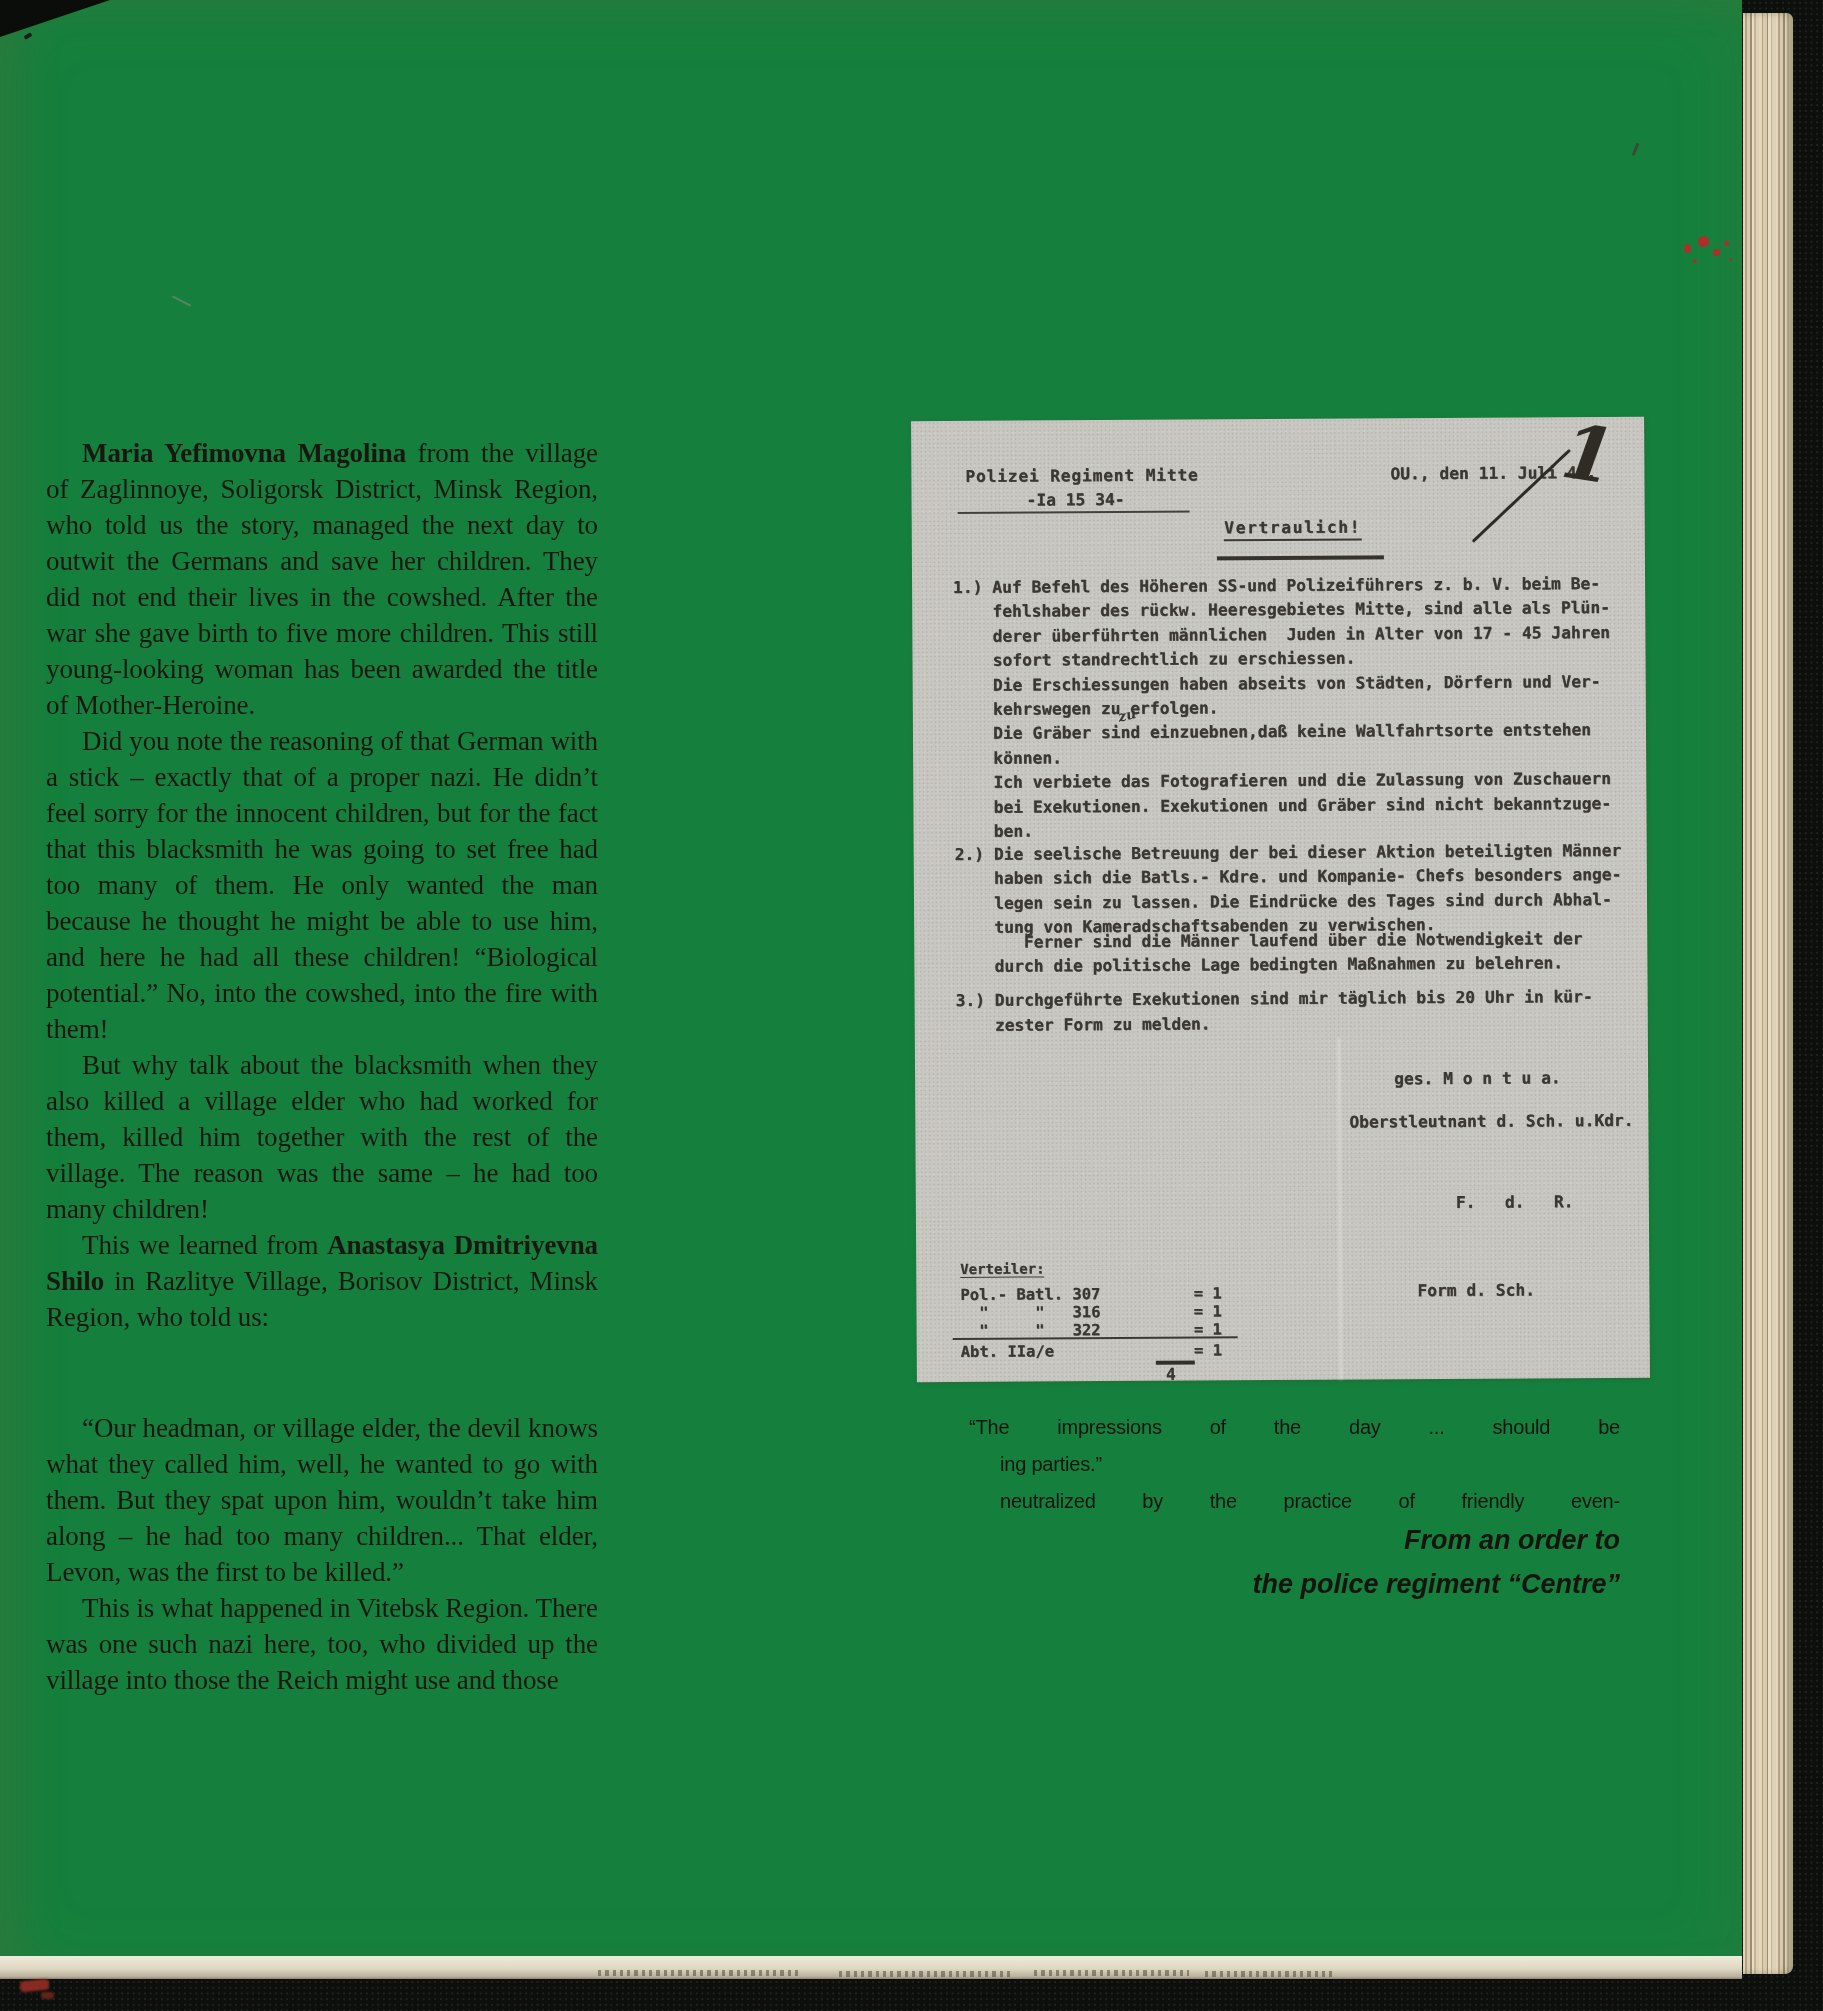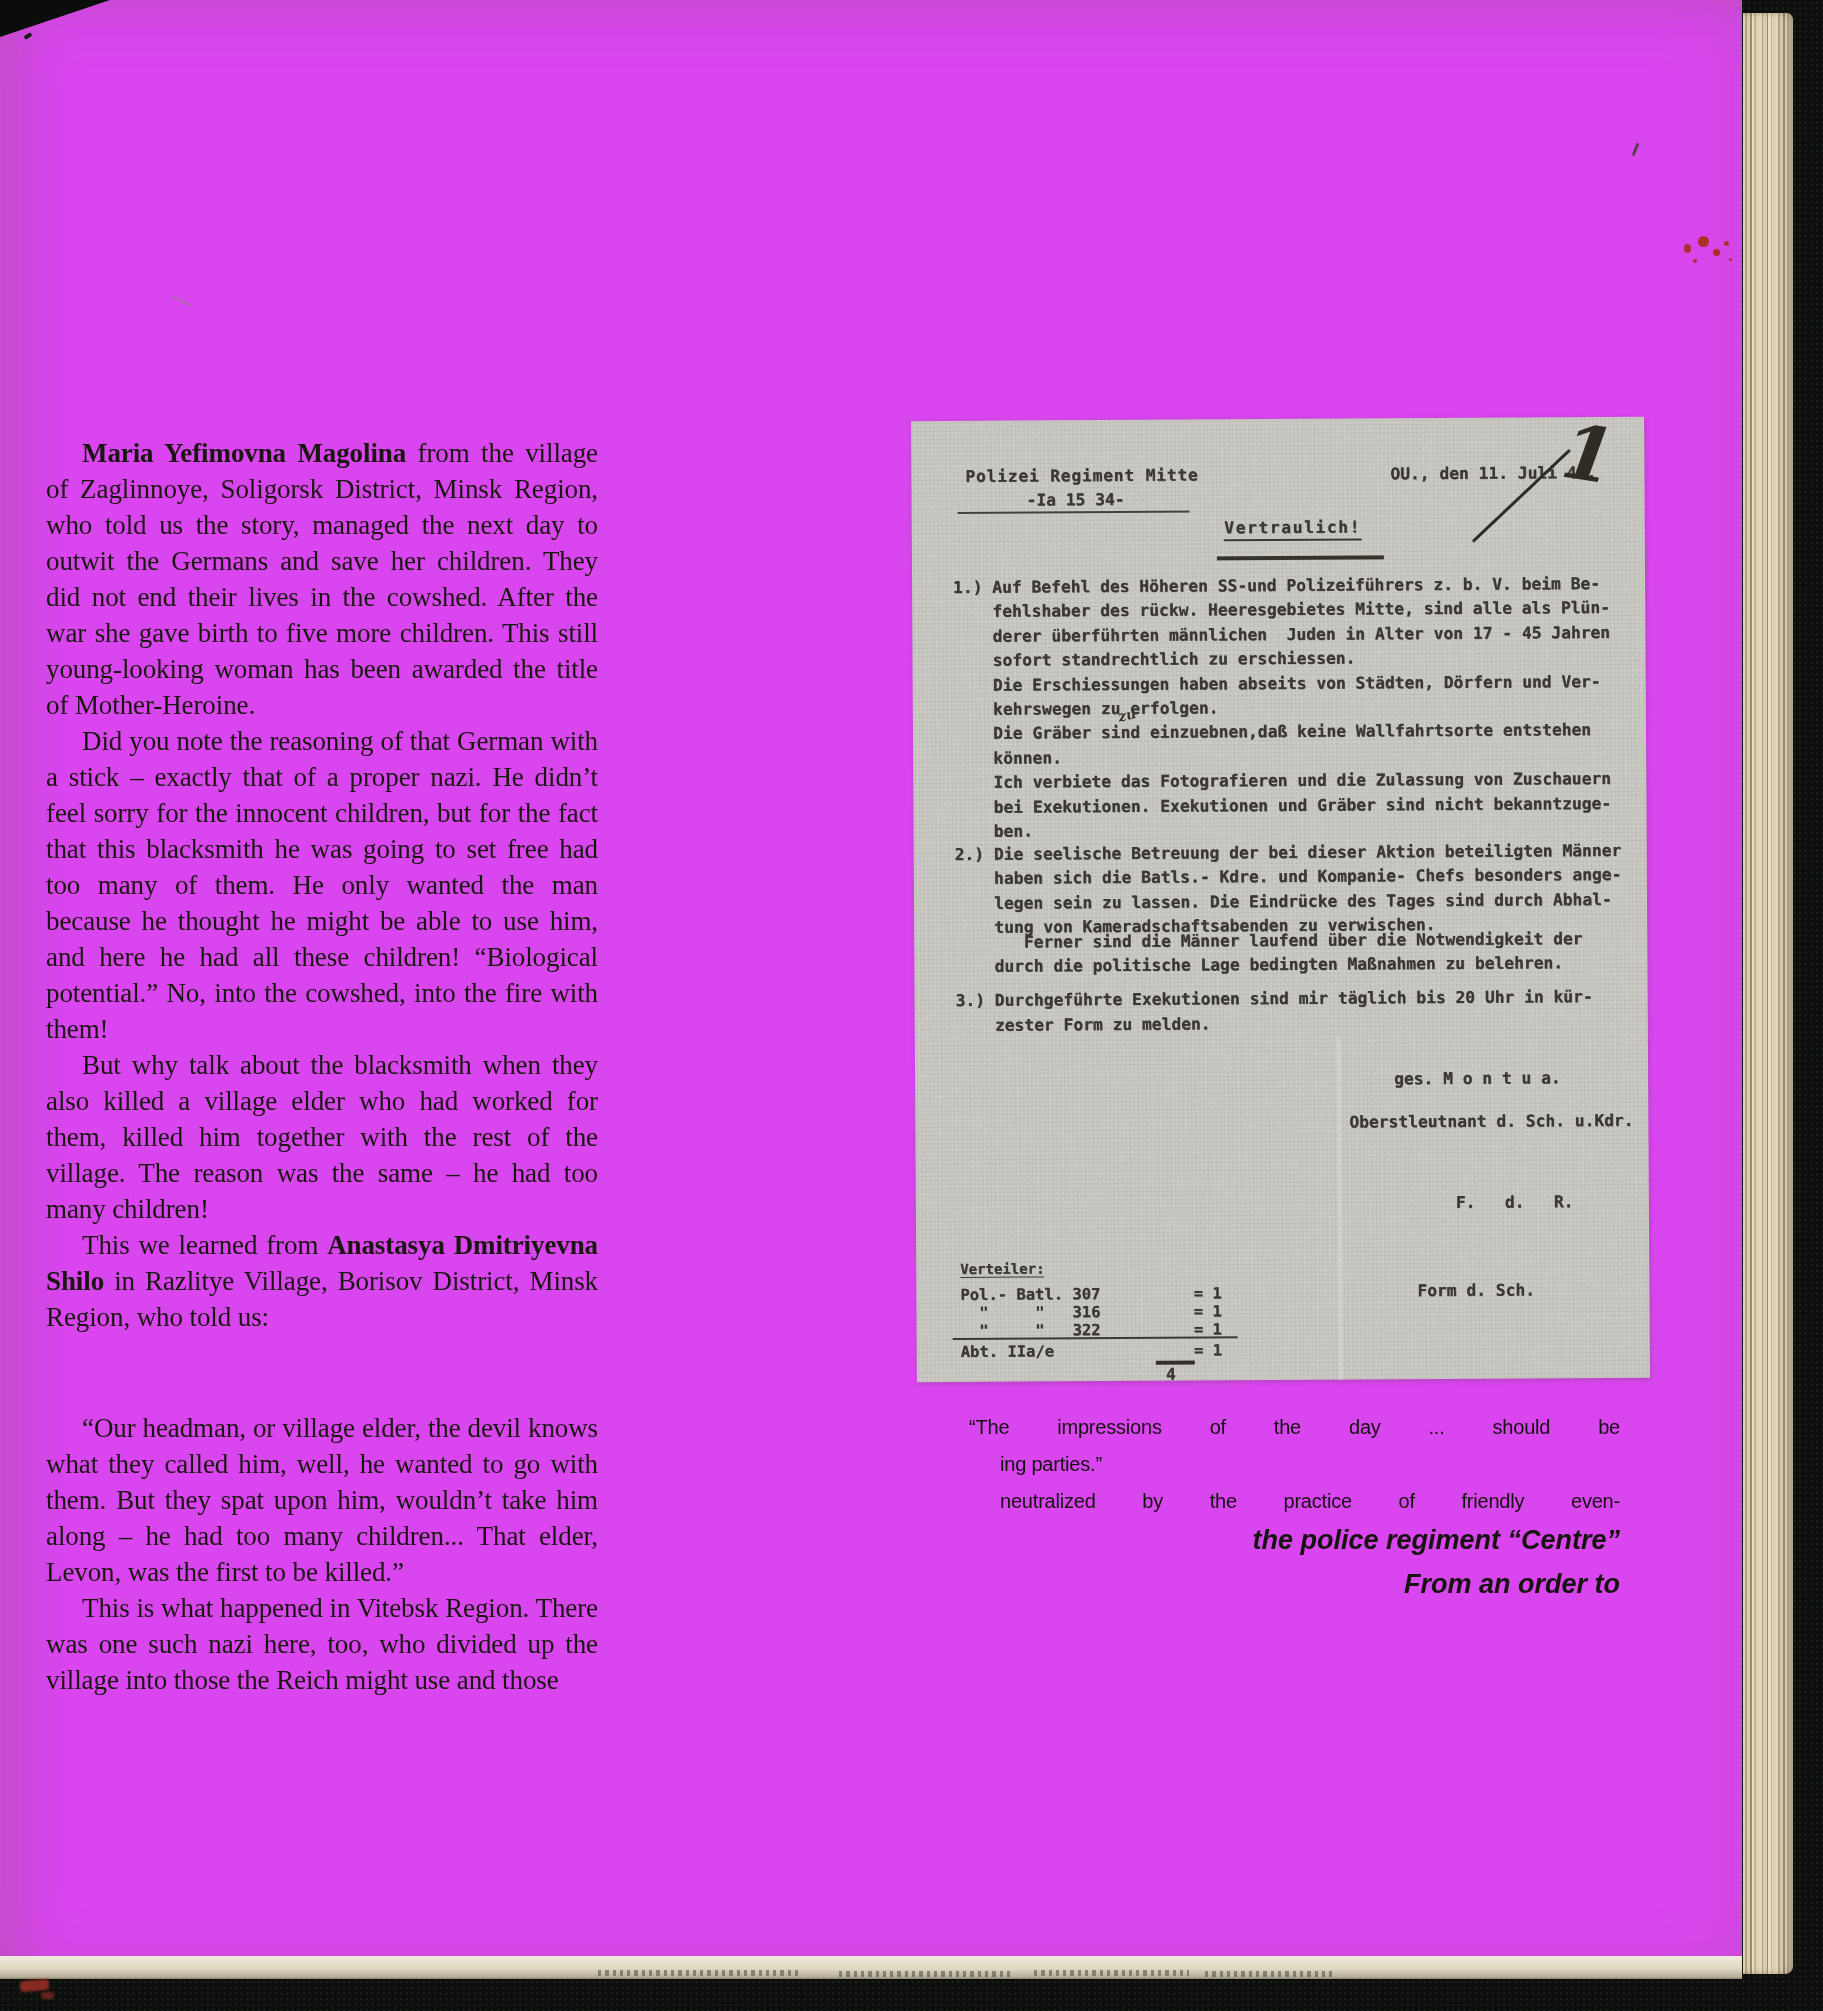--- a/index.html
+++ b/index.html
@@ -6,21 +6,21 @@
   body{
     width:1824px;height:2012px;position:relative;overflow:hidden;
     background-color:#0c0f0b;
     background-image:radial-gradient(rgba(96,115,96,.22) 0.8px, transparent 1.1px);
     background-size:5.7px 5.7px;
     font-family:"Liberation Serif", serif;
   }
   
   .page{
     position:absolute;left:0;top:0;width:1742px;height:1979px;
-    background:#d946ef;
+    background:#15803d;
     box-shadow:inset 0 0 73px rgba(130,112,70,.16), inset 24.4px 0 41px rgba(110,96,60,.12);
   }
   .corner-wedge{
     position:absolute;left:0;top:0;width:110px;height:37px;
     background:#0b0d0a;
     clip-path:polygon(0 0,100% 0,0 100%);
   }
   .edge-stack{
     position:absolute;left:1743px;top:13px;width:50px;height:1961px;
     background:repeating-linear-gradient(90deg,
@@ -182,22 +182,22 @@
     <div class="abs dist-sum-line"></div>
     <div class="abs type dist-total">4</div>
   </div>
 
   <div class="quote">
       <div class="qline first just">“The impressions of the day ... should be</div>
       <div class="qline">ing parties.”</div>
       <div class="qline just">neutralized by the practice of friendly even-</div>
     </div>
   <div class="attribution">
+      <div class="aline">From an order to</div>
       <div class="aline">the police regiment “Centre”</div>
-      <div class="aline">From an order to</div>
     </div>
 
   <div class="mark pen-tick"></div>
   <div class="mark pencil-mark"></div>
   <div class="mark corner-speck"></div>
   <div class="mark red" style="left:1684px;top:244px;width:7.3px;height:9px;"></div>
   <div class="mark red" style="left:1698px;top:236px;width:10.6px;height:11.4px;"></div>
   <div class="mark red" style="left:1713px;top:249px;width:6.5px;height:7.3px;"></div>
   <div class="mark red" style="left:1724px;top:241px;width:4.9px;height:4.9px;"></div>
   <div class="mark red" style="left:1693px;top:259px;width:4.1px;height:4.1px;"></div>

